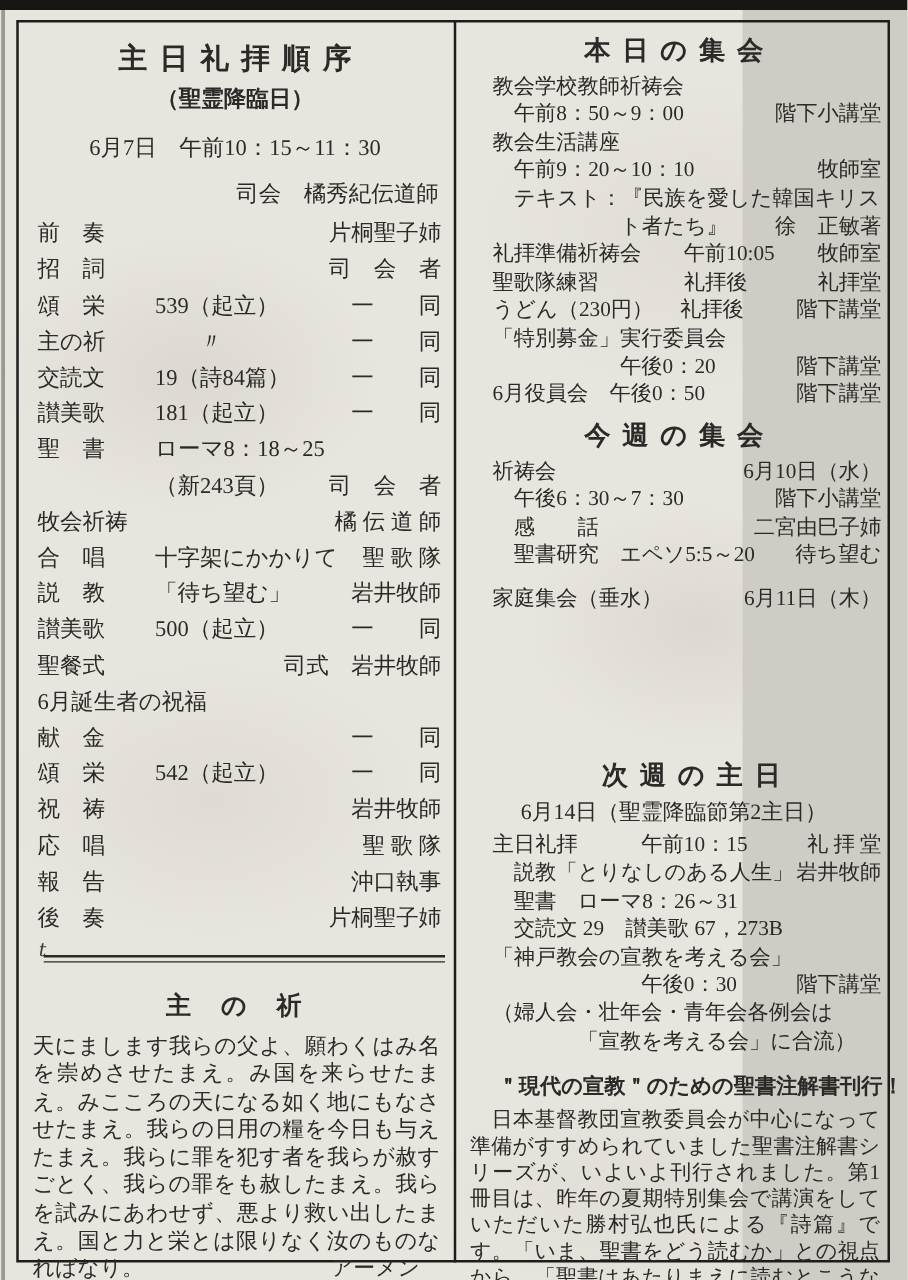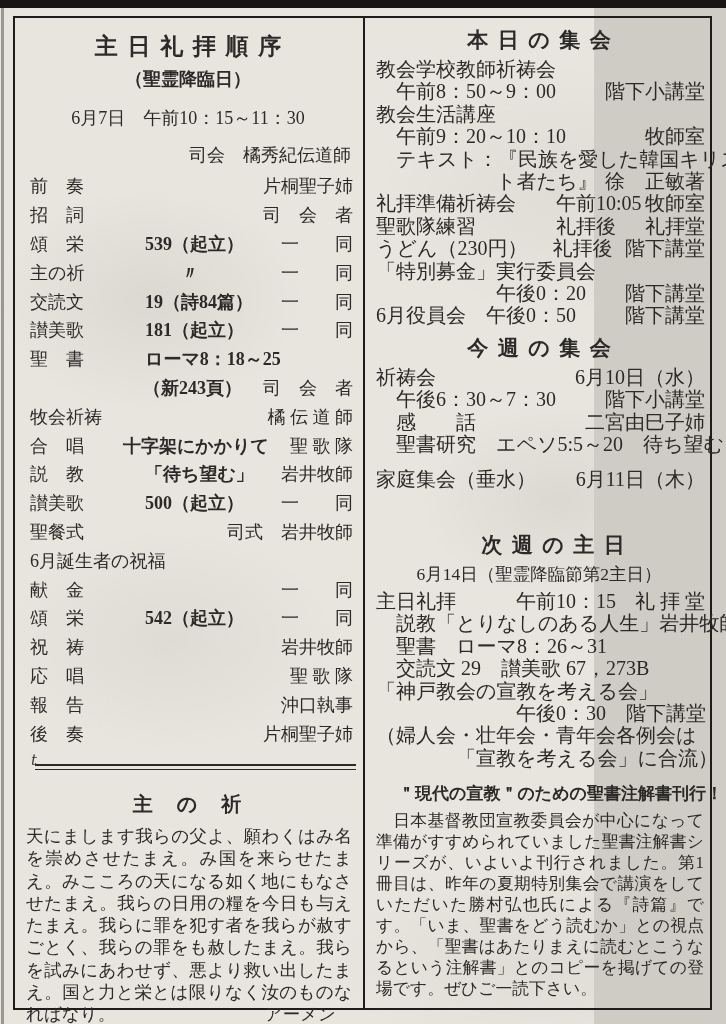--- a/index.html
+++ b/index.html
@@ -20,43 +20,43 @@
          border:2px solid #1e1d1b;box-sizing:border-box;}
   .vdivider{position:absolute;left:363px;top:16px;width:2px;height:994px;background:#1e1d1b;}
 
   
   .col-left{position:absolute;left:15px;top:18px;width:346px;}
   .l-title{margin-top:13px;text-align:center;font-size:23px;letter-spacing:.42em;text-indent:.42em;font-weight:bold;}
   .l-sub{margin-top:5px;text-align:center;font-size:18px;font-weight:bold;}
   .l-date{margin-top:15px;text-align:center;font-size:18px;white-space:pre;}
   .l-moderator{margin-top:13px;text-align:right;padding-right:10px;font-size:18px;white-space:pre;}
   .wrows{margin-top:5px;}
-  .wrow{display:flex;align-items:center;height:28.8px;padding:0 8px 0 15px;font-size:18px;gap:21px;}
+  .wrow{display:flex;align-items:center;height:28.8px;padding:0 8px 0 15px;font-size:18px;}
   .wlabel{width:94px;white-space:pre;}
-  .wmid{flex:1;white-space:pre;font-weight:bold;}
+  .wmid{flex:1;white-space:pre;}
   .wval{white-space:pre;text-align:right;}
   .sep{position:relative;margin:16px 5px 0 20px;height:3px;
        border-top:2px solid #2a2927;border-bottom:1px solid #2a2927;}
   .hand-t{position:absolute;left:-4px;top:-15px;font-family:"DejaVu Serif",serif;
           font-style:italic;font-size:15px;color:#3c3b38;}
   .prayer-title{margin-top:21px;text-align:center;font-size:20px;letter-spacing:.1em;font-weight:bold;white-space:pre;}
   .prayer-body{margin:7px 9px 0 11px;font-size:17.5px;line-height:22.3px;
                text-align:justify;text-justify:inter-character;}
   .amen{float:right;padding-right:16px;}
 
   
   .col-right{position:absolute;left:366px;top:18px;width:346px;}
   .r-title{text-align:center;font-size:21px;letter-spacing:.45em;text-indent:.45em;font-weight:bold;}
   .r-title.today{margin-top:8px;}
   .r-title.week{margin-top:7px;}
-  .r-title.next{margin-top:41px;padding-left:28px;}
+  .r-title.next{margin-top:116px;padding-left:28px;}
   .r-sub{margin-top:3px;text-align:center;font-size:17.5px;white-space:pre;}
   .rlines{margin-top:4px;}
   .rline{display:flex;justify-content:space-between;align-items:baseline;
-         padding:0 7px 0 10px;font-size:20px;line-height:22.4px;}
+         padding:0 7px 0 28px;font-size:17px;line-height:22.4px;}
   .rt{white-space:pre;}
   .rr{white-space:pre;text-align:right;}
   .rline.gap{margin-top:12px;}
   .notice-title{margin-top:13px;padding-left:12px;font-size:17px;font-weight:bold;white-space:pre;margin-left:20px;}
   .notice-body{margin:5px 8px 0 10px;font-size:16.8px;line-height:21px;
                text-align:justify;text-justify:inter-character;}
 </style>
 </head>
 <body>
 

